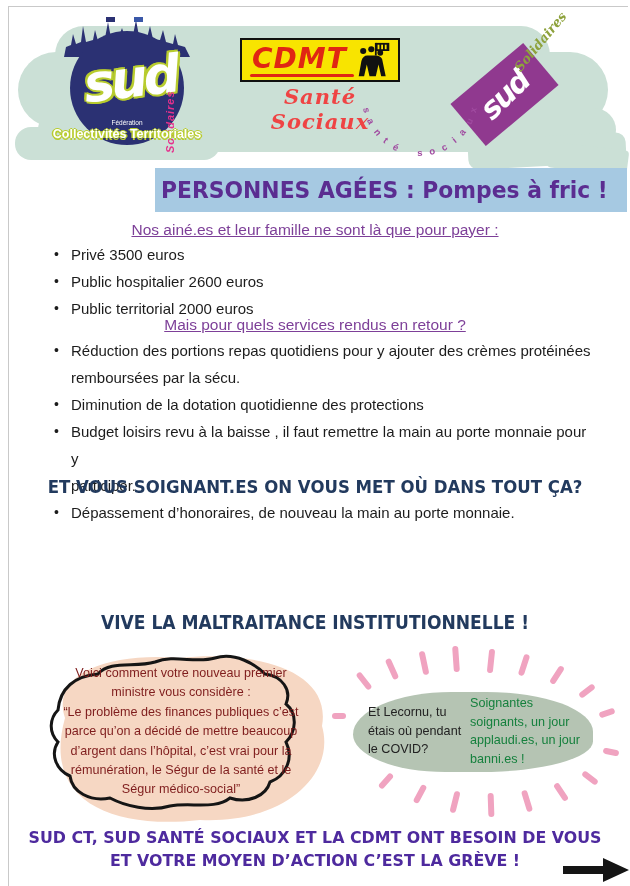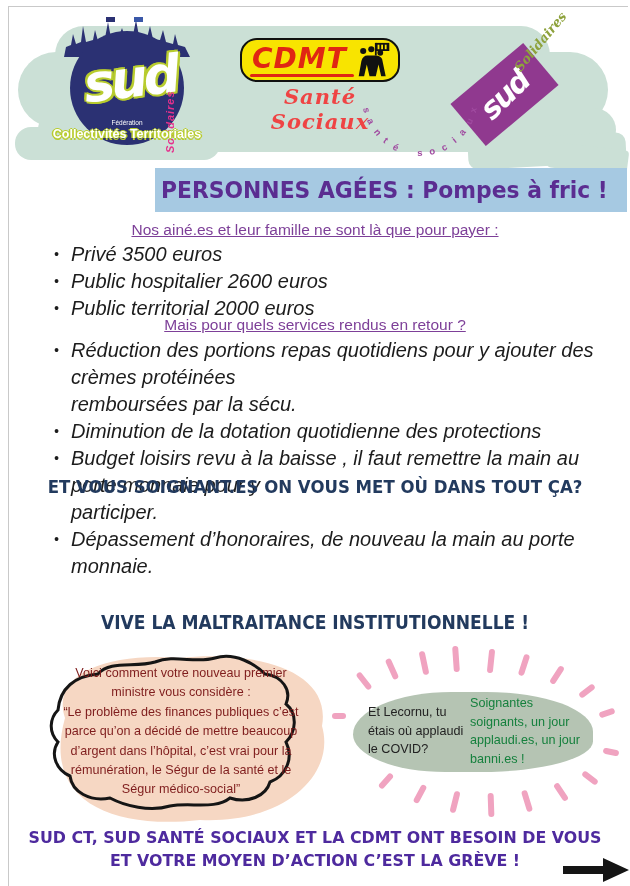--- a/index.html
+++ b/index.html
@@ -31,21 +31,21 @@
   .sudct .vert{position:absolute;left:94px;top:22px;height:100px;writing-mode:vertical-rl;
     transform:rotate(180deg);font-size:11px;font-weight:bold;font-style:italic;color:#e5308c;letter-spacing:1px;}
   .sudct .fede{position:absolute;left:-25px;top:88px;width:164px;text-align:center;
     font-size:6.5px;color:#fff;}
   .sudct .coll{position:absolute;left:-28px;top:96px;width:170px;text-align:center;
     font-size:12.5px;font-weight:bold;color:#fff;
     text-shadow:-1.5px 0 #b8cc2e,1.5px 0 #b8cc2e,0 -1.5px #b8cc2e,0 1.5px #b8cc2e;}
 
   
   .cdmt-box{left:240px;top:38px;width:160px;height:44px;background:#f8e400;border:2.5px solid #111;
-    border-radius:17px;box-sizing:border-box;}
+    border-radius:0;box-sizing:border-box;}
   .cdmt-word{position:absolute;left:10px;top:2px;font-family:"DejaVu Sans",sans-serif;
     font-style:italic;font-weight:bold;font-size:28px;color:#e02613;letter-spacing:1px;}
   .cdmt-underline{position:absolute;left:8px;top:34px;width:104px;height:3px;background:#e02613;border-radius:2px;}
   .cdmt-icon{position:absolute;right:4px;top:2px;width:40px;height:36px;}
   .cdmt-sub{left:240px;top:84px;width:160px;text-align:center;font-family:"DejaVu Serif",serif;
     font-style:italic;font-weight:bold;font-size:21px;color:#ef4444;letter-spacing:1px;}
 
   
   .sudss-rect{left:457px;top:67px;width:95px;height:55px;background:#90398f;transform:rotate(-40deg);
     display:flex;align-items:center;justify-content:center;}
@@ -61,21 +61,21 @@
   .title-text{position:absolute;left:6px;top:0;width:466px;height:44px;line-height:44px;
     font-family:"DejaVu Sans",sans-serif;font-weight:bold;font-size:23px;color:#5b2d91;
     transform:scaleX(.95);transform-origin:0 50%;white-space:nowrap;}
 
   .sub-head{left:0;width:630px;text-align:center;font-size:15.5px;color:#7d3f98;}
   .sub-head span{text-decoration:underline;}
   .sub1{top:221px;}
   .sub2{top:316px;}
 
   ul.plist{list-style:none;margin:0;padding:0;position:absolute;}
-  ul.plist li{position:relative;padding-left:19px;line-height:27px;font-size:20px;white-space:pre-line;font-style:italic;}
+  ul.plist li{position:relative;padding-left:19px;line-height:27px;font-size:15px;white-space:pre-line;}
   ul.plist li:before{content:"•";position:absolute;left:2px;font-size:14px;}
   .list1{left:52px;top:241px;width:540px;}
   .list2{left:52px;top:337px;width:545px;font-size:14.6px;}
   .list2 li{font-size:14.6px;line-height:26.8px;}
   .list3{left:118px;top:508px;width:460px;}
   .list3 li{font-weight:bold;color:#223a5e;font-size:14.5px;}
 
   .navy-head{left:0;width:630px;text-align:center;font-family:"DejaVu Sans",sans-serif;
     font-weight:bold;color:#223a5e;white-space:nowrap;}
   .head-staff{top:476px;font-size:18px;transform:scaleX(.92);transform-origin:50% 50%;}
@@ -226,21 +226,21 @@
       <div class="ray" style="left: 558px; top: 782px; height: 20px; transform: rotate(146deg);"></div>
       <div class="ray" style="left: 524px; top: 790px; height: 22px; transform: rotate(163deg);"></div>
       <div class="ray" style="left: 488px; top: 793px; height: 24px; transform: rotate(178deg);"></div>
       <div class="ray" style="left: 452px; top: 791px; height: 22px; transform: rotate(-166deg);"></div>
       <div class="ray" style="left: 417px; top: 784px; height: 20px; transform: rotate(-152deg);"></div>
       <div class="ray" style="left: 383px; top: 772px; height: 18px; transform: rotate(-138deg);"></div>
       <div class="ray" style="left: 336px; top: 709px; height: 14px; transform: rotate(90deg);"></div>
     </div>
   <div class="abs sage"></div>
   <div class="abs lecornu">Et Lecornu, tu
-étais où applaudi
+étais où pendant
 le COVID?</div>
   <div class="abs soignants">Soignantes
 soignants, un jour
 applaudi.es, un jour
 banni.es !</div>
 
   <div class="abs footer-call">SUD CT, SUD SANTÉ SOCIAUX ET LA CDMT ONT BESOIN DE VOUS
 ET VOTRE MOYEN D’ACTION C’EST LA GRÈVE !</div>
 
   <svg class="abs arrow" viewBox="0 0 66 28">

